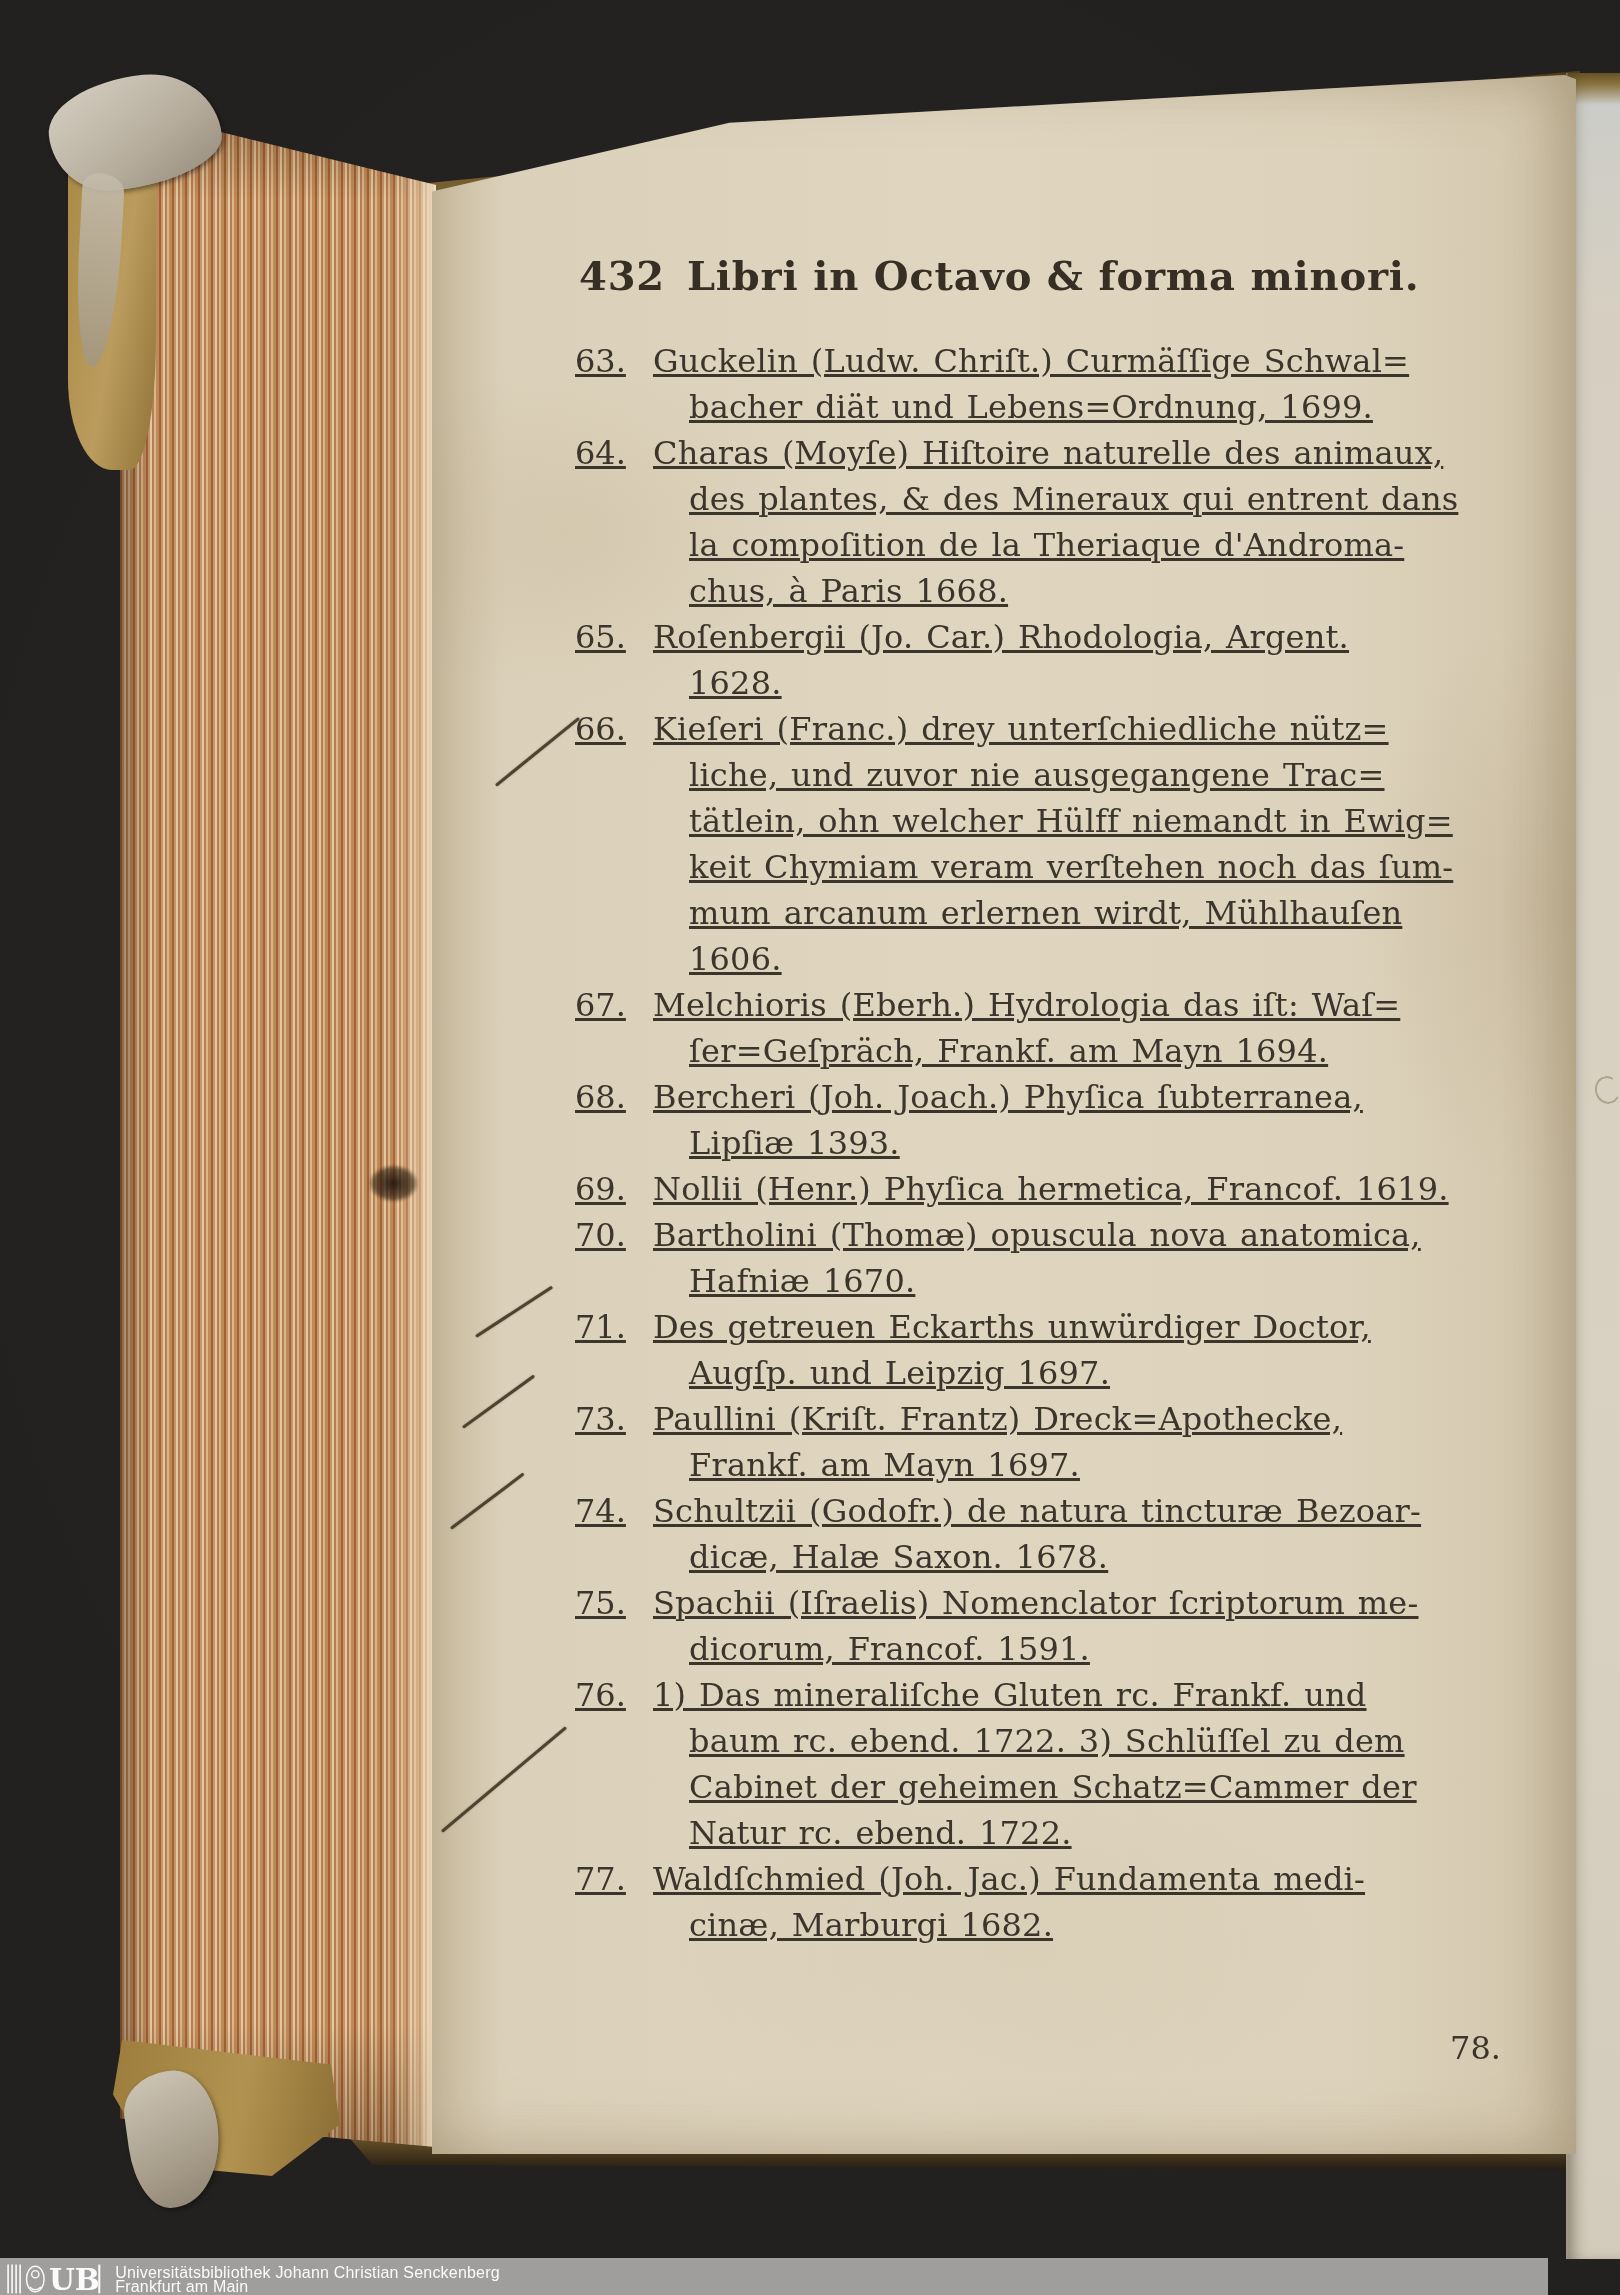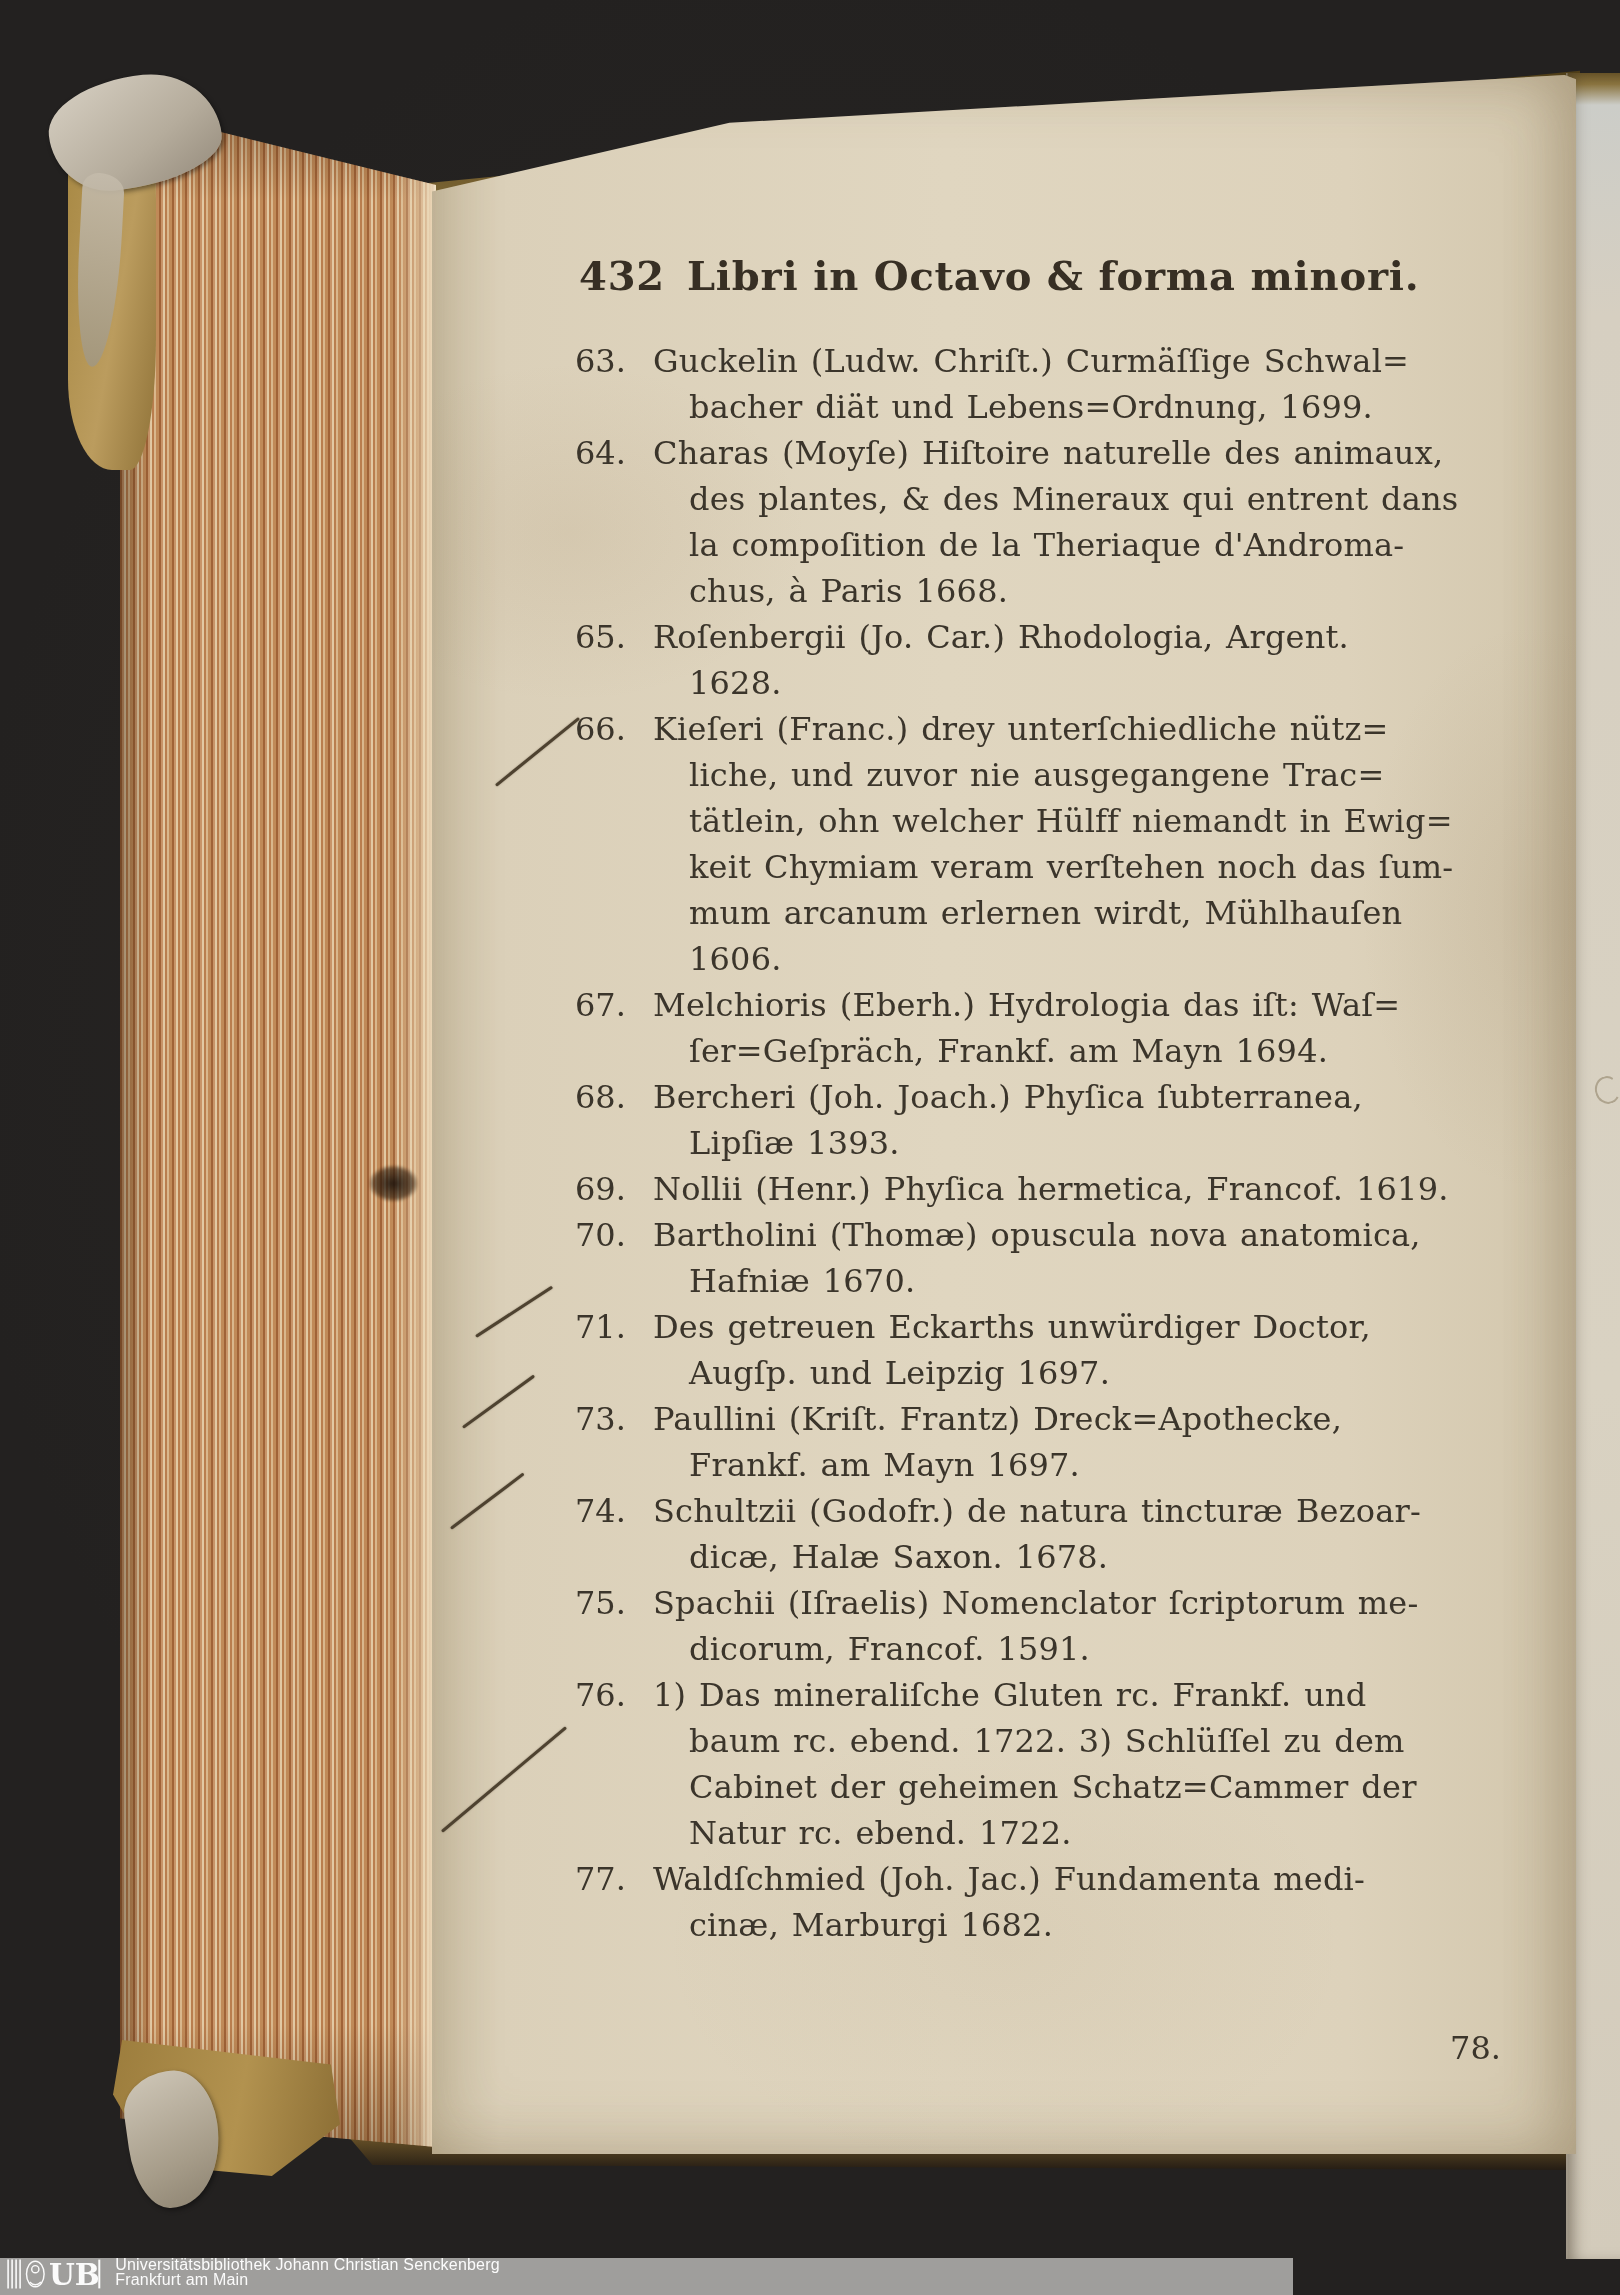--- a/index.html
+++ b/index.html
@@ -58,21 +58,21 @@
       radial-gradient(486px 324px at 50% 90%, rgba(150,125,85,.08), transparent 70%),
       linear-gradient(90deg,#cdc1a6 0%,#dbd0b9 6%,#e0d6c0 45%,#ddd2bb 80%,#d2c6ac 100%);
     clip-path:polygon(0 5.6%,26% 2.3%,99% 0,100% 0.2%,100% 100%,0 100%);
     box-shadow:inset 0 0 73px rgba(120,95,60,.22), inset -23px 0 49px rgba(110,90,60,.22);}
   .page-inner{position:absolute;inset:0;color:#3b352b;}
 
   .hdr{position:absolute;left:147px;top:177px;display:flex;gap:22px;
     font-size:40px;font-weight:bold;color:#372f24;letter-spacing:0.8px;white-space:nowrap;}
 
   .text-col{position:absolute;left:143px;top:263px;width:940px;}
-  .entry{display:flex;}
+  .entry{display:flex;text-decoration:underline;}
   .num{width:78px;flex:none;font-size:32px;line-height:46px;white-space:nowrap;}
   .lines{flex:1;min-width:0;}
   .line{font-size:32px;line-height:46px;letter-spacing:0.2px;word-spacing:2.4px;white-space:nowrap;}
   .line + .line{padding-left:36px;}
 
   .catchword{position:absolute;right:75px;top:1954px;font-size:32px;color:#3b352b;}
 
   
   .slash{position:absolute;height:3.2px;background:#4e4230;border-radius:2.4px;z-index:8;
     transform-origin:left center;box-shadow:0 0 1.6px rgba(78,66,48,.6);}
@@ -82,22 +82,22 @@
   .slash-73{left:451px;top:1527px;width:91px;transform:rotate(-37deg);}
   .slash-76{left:442px;top:1830px;width:162px;transform:rotate(-40deg);}
   .pencil-e{position:absolute;left:1595px;top:1076px;width:21px;height:24px;z-index:8;
     border:2.4px solid rgba(125,110,80,.45);border-radius:50%;border-right-color:transparent;
     transform:rotate(-15deg);}
   .ink-blot{position:absolute;left:361px;top:1159px;width:65px;height:49px;z-index:7;
     background:radial-gradient(closest-side,#1c130c,rgba(40,25,12,.65) 60%,transparent 78%);
     border-radius:50% 45% 55% 50%;filter:blur(1.2px);opacity:.9;}
 
   
-  .footer{position:absolute;left:0;top:2258px;width:1293px;height:37px;z-index:10;
-    background:#9f9e9c;display:flex;align-items:flex-start;
+  .footer{position:absolute;left:0;top:2258px;width:1548px;height:37px;z-index:10;
+    background:#9f9e9c;display:flex;align-items:flex-end;
     font-family:"Liberation Sans","DejaVu Sans",sans-serif;color:#fbfbfb;}
   .logo{margin-left:4.9px;flex:none;display:block;}
   .inst{margin-left:11.3px;font-size:16px;line-height:14.6px;letter-spacing:0.2px;white-space:nowrap;}
 </style>
 </head>
 <body>
 
 <div class="scene">
 
   <div class="cover-top"></div>

